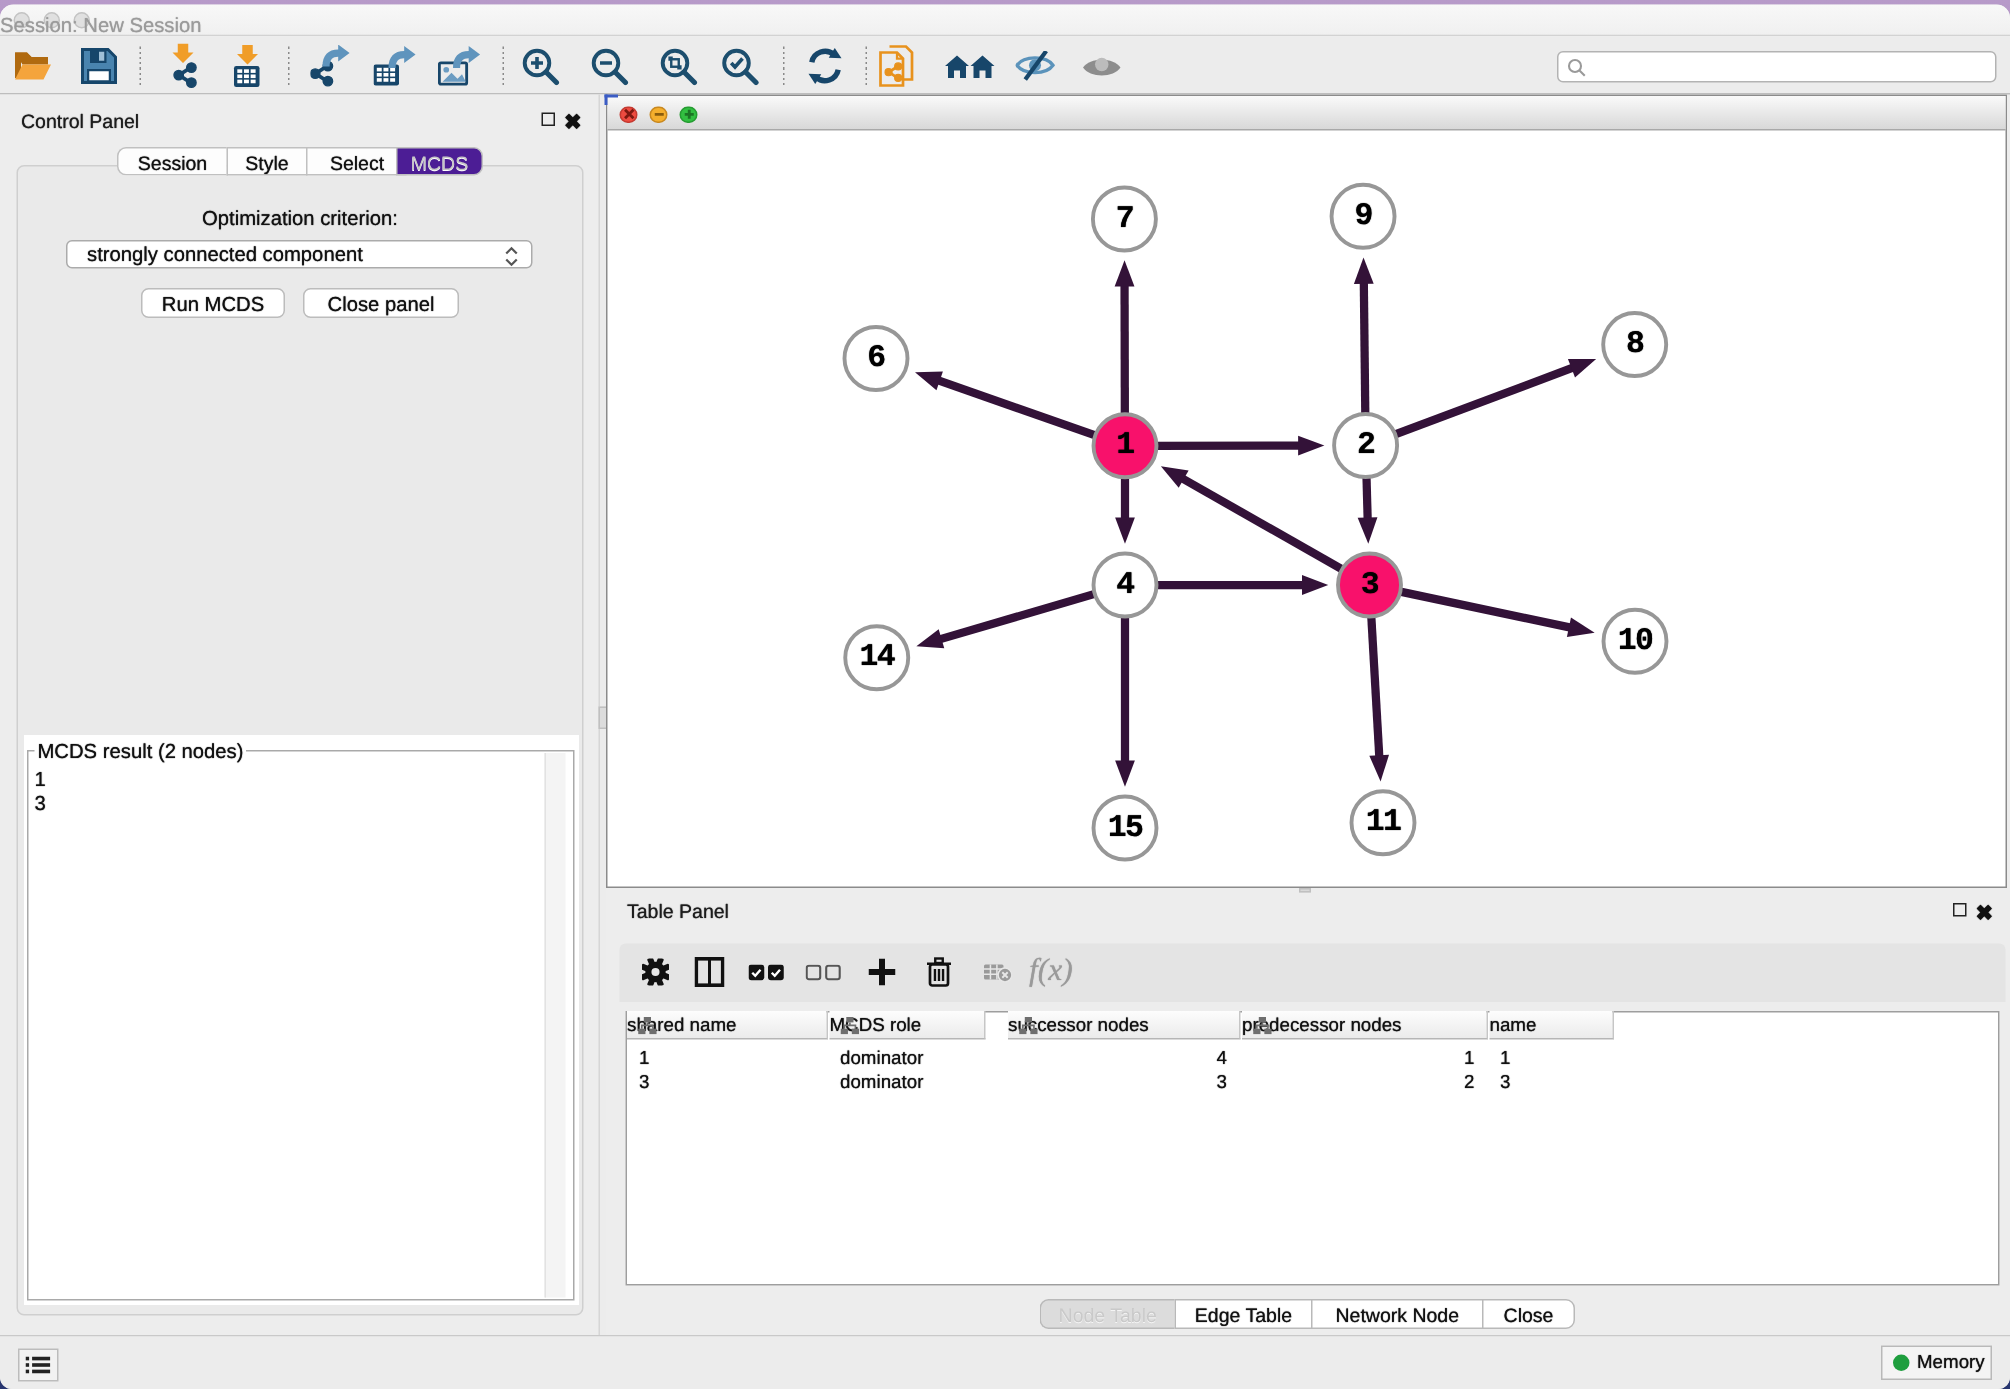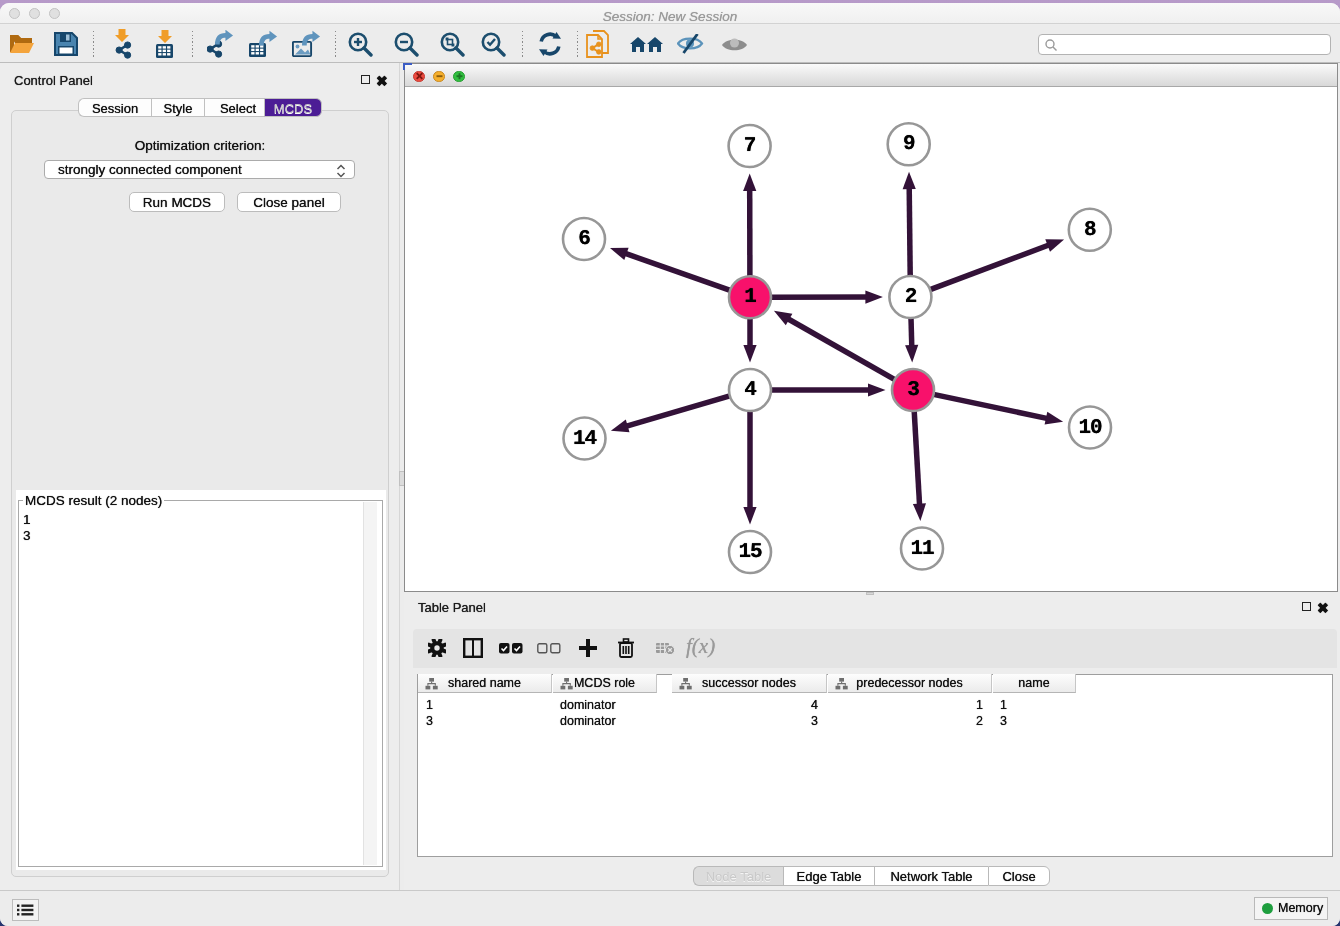--- a/index.html
+++ b/index.html
@@ -6,22 +6,22 @@
 body { background:linear-gradient(#b79ac9, #8f7ab5 40%, #27356f); position:relative;
   text-shadow:0 0 0.7px currentColor; }
 .abs { position:absolute; }
 .vsep { position:absolute; top:6px; height:27px; width:1px;
   background:repeating-linear-gradient(#8a8a8a 0 1.4px, transparent 1.4px 3.5px); }
 #titlebar { position:absolute; left:0; top:3px; width:1340px; height:21px;
   background:linear-gradient(#f8f8f8,#f0f0f0); border-radius:9px 9px 0 0;
   border-bottom:1px solid #d2d2d2; }
 .tl { position:absolute; top:4.5px; width:11px; height:11px; border-radius:50%;
   background:#e0e0e0; border:1px solid #c3c3c3; }
-#wintitle { position:absolute; top:6px; width:100%; text-align:center;
-  font-size:13.5px; color:#9b9b9b;font-style:italic; }
+#wintitle { position:absolute; top:6px; width:100%; 
+  font-size:13.5px; color:#9b9b9b; }
 #toolbar { position:absolute; left:0; top:25px; width:1340px; height:38px;
   background:#ececec; border-bottom:1px solid #bdbdbd; }
 #search { position:absolute; left:1038px; top:34px; width:293px; height:21px;
   background:#fff; border:1px solid #b3b3b3; border-radius:4px; }
 #search svg { position:absolute; left:5px; top:3px; }
 #appbg { position:absolute; left:0; top:3px; width:1340px; height:923px;
   background:#ededed; border-radius:9px 9px 8px 8px; }
 #leftpanel { position:absolute; left:0; top:63px; width:400px; height:827px;
   background:#ededed; border-right:1px solid #d6d6d6; }
 .phead { font-size:13px; color:#1c1c1c; }
@@ -30,21 +30,21 @@
 #cpanel { position:absolute; left:11px; top:110px; width:378px; height:767px;
   background:#eaeaea; border:1px solid #cfcfcf; border-radius:5px; }
 .tab { position:absolute; top:98px; height:19px; background:#fdfdfd;
   border:1px solid #c0c0c0; border-right:none; font-size:13px; color:#111;
   text-align:center; line-height:19px; z-index:3; }
 #selectbox { position:absolute; left:44px; top:160px; width:311px; height:19px;
   background:#fff; border:1px solid #ababab; border-radius:4px;
   font-size:13.5px; color:#111; line-height:18px; padding-left:13px; }
 .btn { position:absolute; top:192px; height:20px; background:#fff;
   border:1px solid #bcbcbc; border-radius:5px; font-size:13.5px; color:#111;
-  text-align:center; line-height:19px;margin-left:35px; }
+  text-align:center; line-height:19px; }
 #resultbox { position:absolute; left:16px; top:490px; width:370px; height:380px;
   background:#fff; }
 #groupbord { position:absolute; left:18px; top:500px; width:365px; height:367px;
   border:1px solid #a9a9a9; }
 #grouptitle { position:absolute; left:23px; top:493px; background:#fff;
   padding:0 2px; font-size:13.5px; color:#111; }
 #scrolltrack { position:absolute; left:363px; top:502px; width:14px; height:363px;
   background:#f4f4f4; border-left:1px solid #e2e2e2; }
 .mono { font-size:13.5px; color:#111; }
 #divider { position:absolute; left:400px; top:63px; width:4px; height:827px;
@@ -56,21 +56,21 @@
 .mbtn { position:absolute; top:6.5px; width:11.5px; height:11.5px; border-radius:50%; }
 #tablepanel { position:absolute; left:404px; top:596px; width:936px; height:294px;
   background:#ededed; }
 #ttoolbar { position:absolute; left:413px; top:629px; width:924px; height:39px;
   background:#e4e4e4; border-radius:4px 4px 0 0; }
 #tview { position:absolute; left:417px; top:674px; width:916px; height:183px;
   background:#fff; border:1px solid #9e9e9e; }
 .hcell { position:absolute; top:674px; height:19px;
   background:linear-gradient(#fdfdfd,#ebebeb); border-right:1px solid #c6c6c6;
   border-bottom:1px solid #b5b5b5; font-size:12.5px; color:#111;
-  text-align:center; line-height:18px; }
+  line-height:18px; }
 .cellL,.cellR { position:absolute; font-size:12.5px; color:#111; height:16px; line-height:16px; }
 .cellR { text-align:right; }
 .btab { position:absolute; top:866px; height:20px; border:1px solid #b9b9b9;
   border-right:none; background:#fff; font-size:13px; color:#111;
   text-align:center; line-height:19px; }
 #statusbar { position:absolute; left:0; top:890px; width:1340px; height:36px;
   background:#ececec; border-top:1px solid #c9c9c9; border-radius:0 0 8px 8px; }
 #fx { position:absolute; left:686px; top:634px; font-family:"Liberation Serif", serif;
   font-style:italic; font-size:21px; color:#9a9a9a; }
 </style></head><body>
@@ -423,21 +423,21 @@
 <div class="cellR" style="left:865px;top:697px;width:118px">1</div>
 <div class="cellL" style="left:1000px;top:697px">1</div>
 <div class="cellL" style="left:426px;top:713px">3</div>
 <div class="cellL" style="left:560px;top:713px">dominator</div>
 <div class="cellR" style="left:700px;top:713px;width:118px">3</div>
 <div class="cellR" style="left:865px;top:713px;width:118px">2</div>
 <div class="cellL" style="left:1000px;top:713px">3</div>
 
 <div class="btab" style="left:693px;width:90px;border-radius:6px 0 0 6px;background:#dcdcdc;color:#c9c9c9;text-shadow:0 1px 0 #f5f5f5">Node Table</div>
 <div class="btab" style="left:783px;width:91px">Edge Table</div>
-<div class="btab" style="left:874px;width:114px">Network Table</div>
+<div class="btab" style="left:874px;width:114px">Network Node</div>
 <div class="btab" style="left:988px;width:62px;border-right:1px solid #b9b9b9;border-radius:0 6px 6px 0">Close</div>
 
 <div id="statusbar"></div>
 <div class="abs" style="left:12px;top:899px;width:27px;height:22px;background:#f2f2f2;border:1px solid #bcbcbc"></div>
 <svg class="abs" style="left:17px;top:904px" width="17" height="12" viewBox="0 0 17 12">
   <g fill="#222">
       <rect x="0" y="0.5" width="2.4" height="2.4"></rect>
       <rect x="0" y="4.8" width="2.4" height="2.4"></rect>
       <rect x="0" y="9.1" width="2.4" height="2.4"></rect>
   <rect x="4.4" y="0.5" width="12" height="2.4"></rect>

